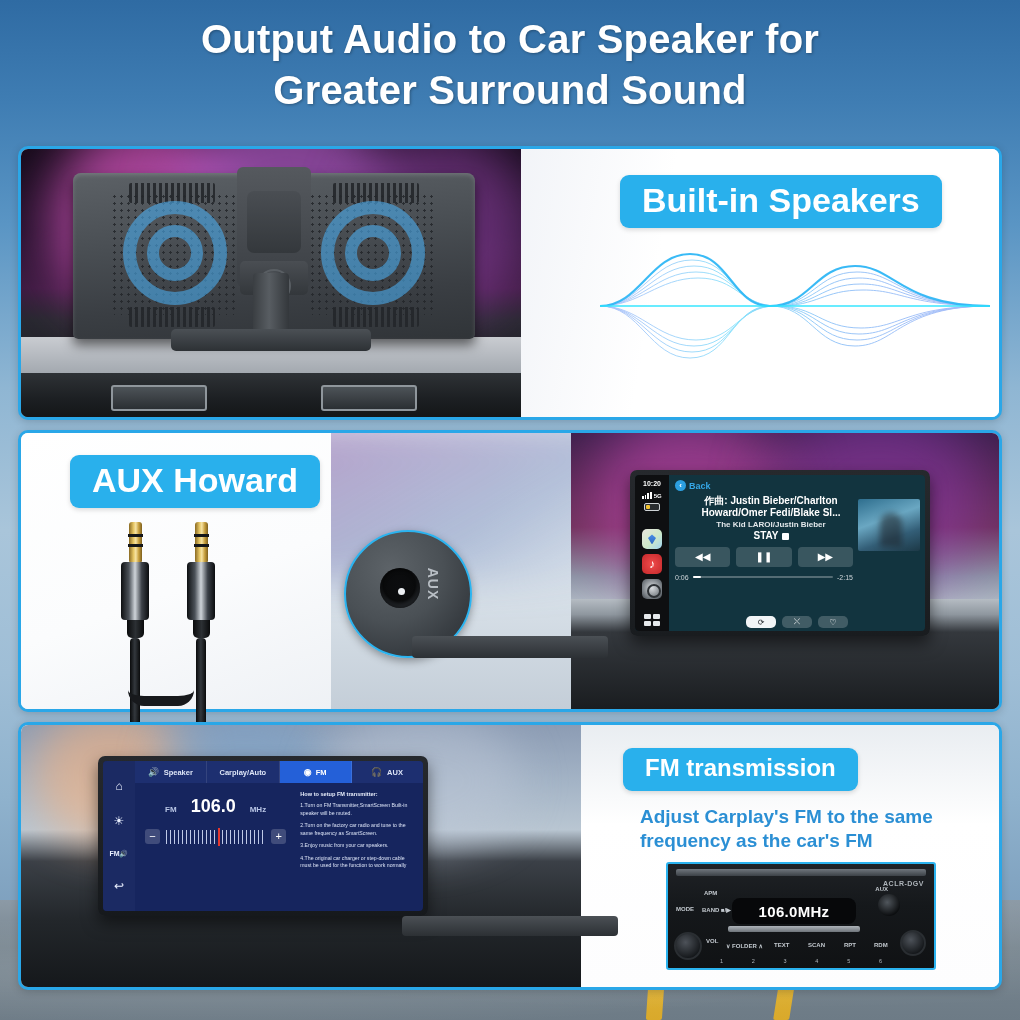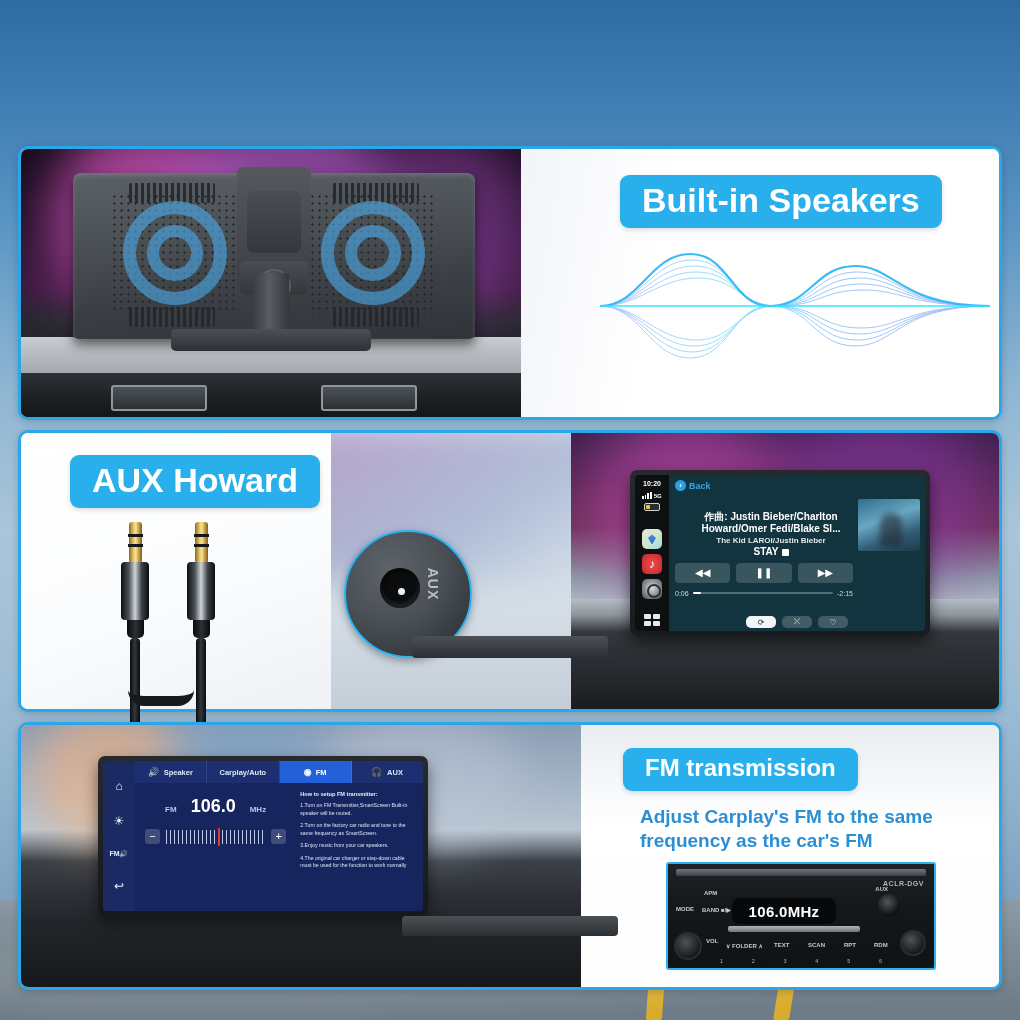--- a/index.html
+++ b/index.html
@@ -337,21 +337,21 @@
       grid-template-columns: 7px 7px; grid-template-rows: 5px 5px; gap: 2px; }
   .cp-grid i { background: #e6e9ec; border-radius: 1px; }
 
   .cp-main { flex: 1; position: relative; padding: 5px 6px; }
   .cp-back { display: flex; align-items: center; gap: 3px; }
   .cp-back .dot {
     width: 11px; height: 11px; border-radius: 50%; background: #2c9fe0;
     color: #fff; font-size: 8px; display: flex; align-items: center; justify-content: center;
   }
   .cp-back span { color: #35a6e6; font-size: 9px; font-weight: bold; }
-  .cp-meta { text-align: center; margin-top: 20px; padding-right: 52px; }
+  .cp-meta { text-align: center; margin-top: 4px; padding-right: 52px; }
   .cp-title { color: #fff; font-size: 10px; font-weight: bold; line-height: 1.18; }
   .cp-artist { color: #e2e7ea; font-size: 8px; font-weight: bold; margin-top: 1px; }
   .cp-song { color: #fff; font-size: 10px; font-weight: bold; margin-top: 1px; }
   .cp-song i { display:inline-block; width:7px; height:7px; background:#fff; border-radius:1px; margin-left:3px; vertical-align:-1px; }
   .cp-transport { display: flex; gap: 6px; margin-top: 6px; padding-right: 66px; }
   .cp-btn {
     flex: 1; height: 20px; border-radius: 4px;
     background: rgba(255,255,255,.17);
     display: flex; align-items: center; justify-content: center;
     color: #fff; font-size: 10px;
@@ -464,21 +464,21 @@
   }
   .radio-topbar {
     position: absolute; left: 8px; right: 8px; top: 5px; height: 7px;
     background: linear-gradient(180deg,#6f767d,#3c4147); border-radius: 2px;
   }
   .radio-brand {
     position: absolute; right: 10px; top: 16px;
     color: #aeb4ba; font-size: 7px; font-weight: bold; letter-spacing: .5px;
   }
   .radio-display {
-    position: absolute; left: 64px; top: 34px; width: 104px; height: 26px;
+    position: absolute; left: 64px; top: 34px; width: 124px; height: 26px;
     background: #07080a; border-radius: 8px;
     display: flex; align-items: center; justify-content: center;
   }
   .radio-display span { color: #ffffff; font-size: 15px; font-weight: bold; letter-spacing: .3px; }
   .radio-shelf {
     position: absolute; left: 60px; top: 62px; width: 132px; height: 6px;
     background: linear-gradient(180deg,#aeb4ba,#6e747a); border-radius: 2px;
   }
   .radio-knob-l {
     position: absolute; left: 6px; top: 68px; width: 28px; height: 28px;
@@ -516,21 +516,22 @@
 </head>
 <body>
 
 <div class="road-bg">
   <div class="lane-a"></div>
   <div class="lane-b"></div>
 </div>
 
 <div class="header">
   <h1>
-    <br>
+    <span>Output Audio to Car Speaker for</span><br>
+    <span>Greater Surround Sound</span>
   </h1>
 </div>
 
 <div class="panel" id="panel-speakers">
 
   <div class="p1-photo">
     <div class="p1-glow1"></div>
     <div class="p1-glow2"></div>
     <div class="p1-glow3"></div>
 

